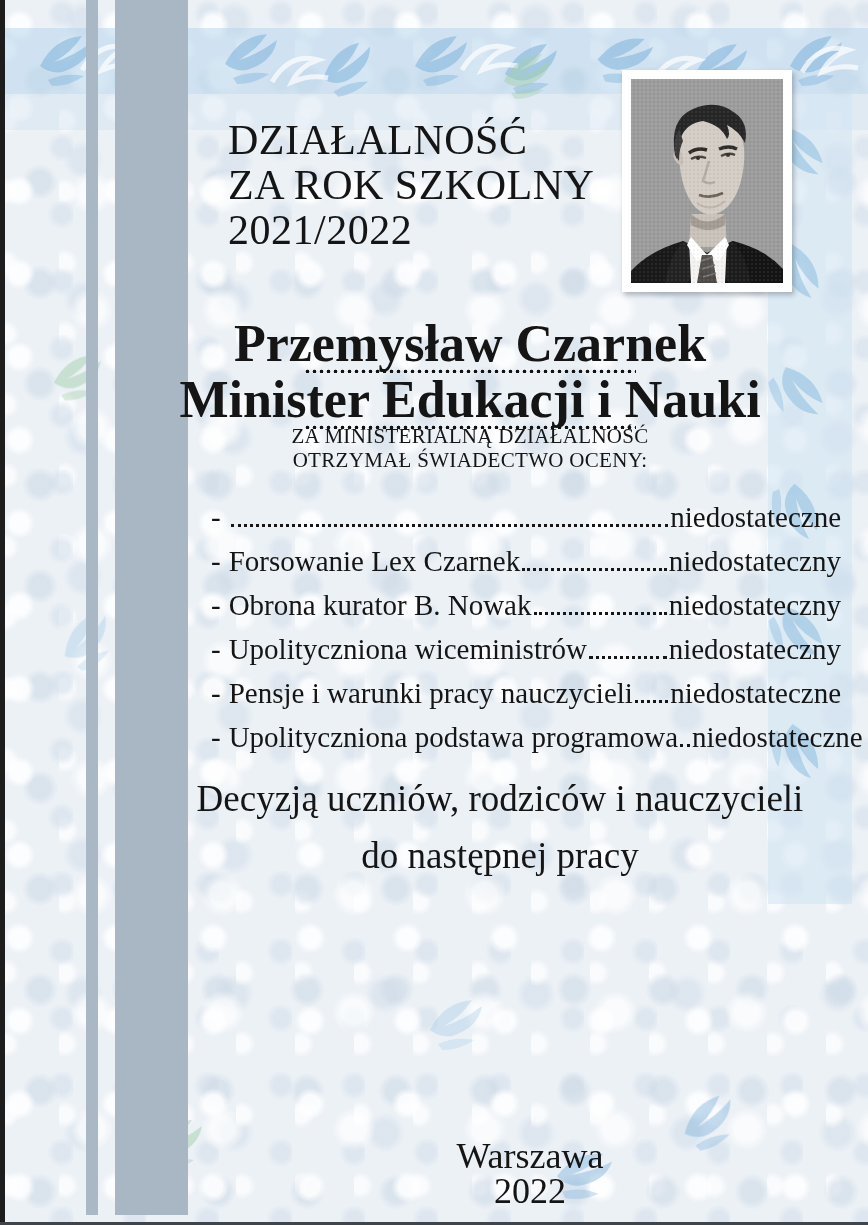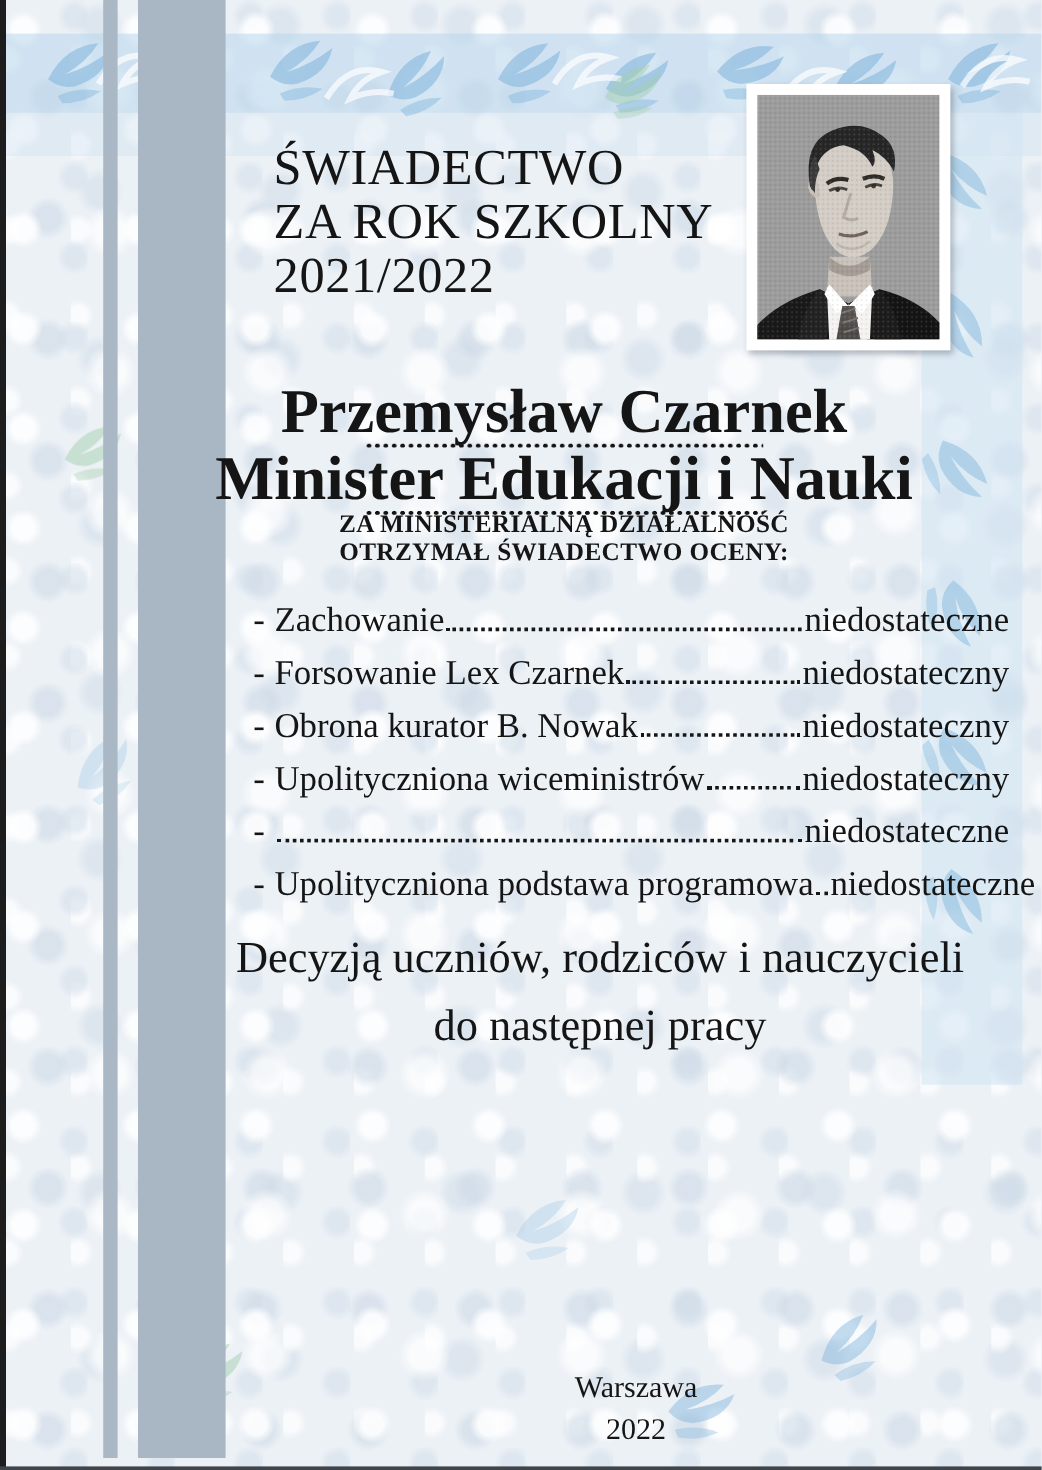--- a/index.html
+++ b/index.html
@@ -36,31 +36,31 @@
          padding:9px;box-shadow:2px 3px 5px rgba(60,70,80,.35);}
   .photo svg{display:block;}
 
   .names{position:absolute;left:145px;top:320px;width:650px;text-align:center;}
   .name-line{font-weight:bold;font-size:52px;line-height:47px;}
   .dotline{width:332px;height:5px;margin:1px auto 3px auto;
            background-image:radial-gradient(circle, #141414 1.7px, rgba(0,0,0,0) 2.1px);
            background-size:7px 5px;background-repeat:repeat-x;background-position:0 1px;}
 
   .subtitle{position:absolute;left:145px;top:424px;width:650px;text-align:center;
-            font-weight:bold;font-size:21px;line-height:24px;letter-spacing:.3px;}
+            font-weight:normal;font-size:21px;line-height:24px;letter-spacing:.3px;}
 
   .grades{position:absolute;left:211px;top:501px;width:630px;font-size:29px;}
   .grade-row{display:flex;align-items:baseline;height:44px;white-space:nowrap;}
   .grade-dash{margin-right:8px;}
   .grade-leader{flex:1 1 auto;min-width:10px;height:4px;margin:0 2px;
                 border-bottom:3px dotted #161616;align-self:baseline;}
   .decision{position:absolute;left:180px;top:770px;width:640px;text-align:center;
             font-weight:normal;font-size:37px;line-height:57px;}
   .footer{position:absolute;left:230px;top:1139px;width:600px;text-align:center;
-          font-size:25px;line-height:35px;}
+          font-size:36px;line-height:35px;}
 </style>
 </head>
 <body>
 
 <div class="texture"></div>
 
 <svg class="deco-svg" width="868" height="1225" viewBox="0 0 868 1225">
   <defs>
     <g id="leaf">
       <path d="M0,30 Q14,2 42,0 Q32,16 14,26 Q34,20 52,6 Q48,28 22,36 Q10,38 0,30 Z"></path>
@@ -122,21 +122,21 @@
     <use href="#leaf" x="680" y="1100" transform="rotate(-12 700 1110)"></use>
   </g>
 </svg>
 
 <div class="stripe stripe-narrow"></div>
 <div class="stripe stripe-wide"></div>
 
 <div class="content">
 
   <div class="title">
-    <div>ŚWIADECTWO</div>
+    <div>DZIAŁALNOŚĆ</div>
     <div>ZA ROK SZKOLNY</div>
     <div>2021/2022</div>
   </div>
 
   <div class="photo">
     <svg width="152" height="204" viewBox="0 0 152 204">
       <defs>
         <pattern id="halftone" width="4" height="4" patternUnits="userSpaceOnUse">
           <rect width="4" height="4" fill="none"></rect>
           <circle cx="1" cy="1" r="0.7" fill="rgba(255,255,255,0.18)"></circle>
@@ -193,21 +193,20 @@
   </div>
 
   <div class="subtitle">
     <div>ZA MINISTERIALNĄ DZIAŁALNOŚĆ</div>
     <div>OTRZYMAŁ ŚWIADECTWO OCENY:</div>
   </div>
 
   <div class="grades">
     <div class="grade-row">
       <span class="grade-dash">-</span>
-      <span>Zachowanie</span>
       <span class="grade-leader"></span>
       <span>niedostateczne</span>
     </div>
     <div class="grade-row">
       <span class="grade-dash">-</span>
       <span>Forsowanie Lex Czarnek</span>
       <span class="grade-leader"></span>
       <span>niedostateczny</span>
     </div>
     <div class="grade-row">
@@ -217,20 +216,21 @@
       <span>niedostateczny</span>
     </div>
     <div class="grade-row">
       <span class="grade-dash">-</span>
       <span>Upolityczniona wiceministrów</span>
       <span class="grade-leader"></span>
       <span>niedostateczny</span>
     </div>
     <div class="grade-row">
       <span class="grade-dash">-</span>
+      <span>Pensje i warunki pracy nauczycieli</span>
       <span class="grade-leader"></span>
       <span>niedostateczne</span>
     </div>
     <div class="grade-row">
       <span class="grade-dash">-</span>
       <span>Upolityczniona podstawa programowa</span>
       <span class="grade-leader"></span>
       <span>niedostateczne</span>
     </div>
   </div>

